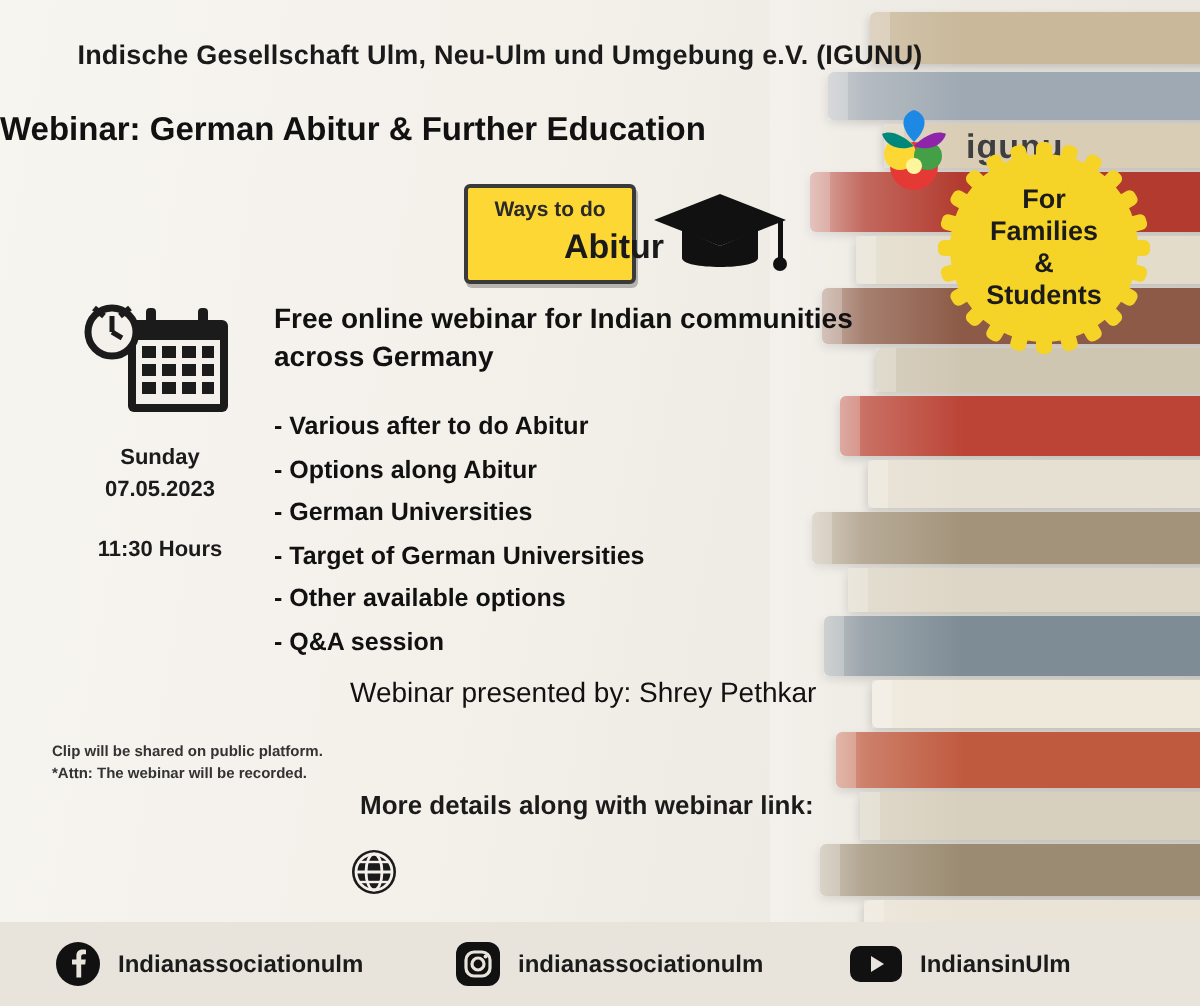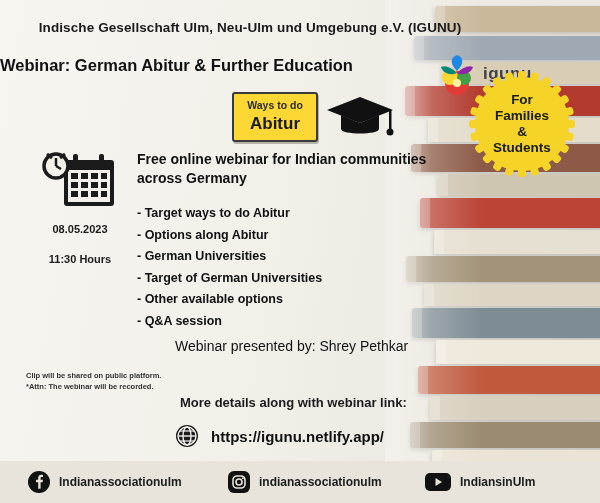--- a/index.html
+++ b/index.html
@@ -119,20 +119,21 @@
     color: #2a2a2a;
   }
   .abitur-big {
     position: absolute;
     top: 20px;
     width: 100%;
     text-align: center;
     font-size: 17px;
     font-weight: bold;
     color: #1a1a1a;
+    margin-left: 32px;
   }
 
   
   .cap {
     position: absolute;
     top: 93px;
     left: 325px;
     width: 70px;
     height: 48px;
   }
@@ -380,53 +381,53 @@
         <rect x="31" y="4" width="5" height="10" rx="2" fill="#1b1b1b"></rect>
         <rect x="57" y="4" width="5" height="10" rx="2" fill="#1b1b1b"></rect>
         <circle cx="14" cy="16" r="13" fill="#f4f1ec"></circle>
         <circle cx="14" cy="16" r="12" fill="none" stroke="#1b1b1b" stroke-width="3.5"></circle>
         <line x1="14" y1="16" x2="14" y2="8" stroke="#1b1b1b" stroke-width="2.5"></line>
         <line x1="14" y1="16" x2="19" y2="19" stroke="#1b1b1b" stroke-width="2.5"></line>
         <line x1="5" y1="4" x2="10" y2="8" stroke="#1b1b1b" stroke-width="3"></line>
         <line x1="23" y1="4" x2="18" y2="8" stroke="#1b1b1b" stroke-width="3"></line>
       </svg>
     </div>
-    <div class="date-line">08.05.2023</div>
+    <div class="date-line">Sunday</div>
+    <div class="date-line">07.05.2023</div>
     <div class="time-line">11:30 Hours</div>
   </div>
 
   <div class="attn">
     <div>Clip will be shared on public platform.</div>
     <div>*Attn: The webinar will be recorded.</div>
   </div>
 
   <div class="lead">Free online webinar for Indian communities across Germany</div>
 
   <div class="bullets">
-    <div>- Target ways to do Abitur</div>
+    <div>- Various after to do Abitur</div>
     <div>- Options along Abitur</div>
     <div>- German Universities</div>
     <div>- Target of German Universities</div>
     <div>- Other available options</div>
     <div>- Q&amp;A session</div>
   </div>
 
   <div class="presenter">Webinar presented by: Shrey Pethkar</div>
   <div class="more-details">More details along with webinar link:</div>
 
   <div class="link-row">
     <svg class="globe-icon" viewBox="0 0 24 24">
       <circle cx="12" cy="12" r="11" fill="#1b1b1b"></circle>
       <circle cx="12" cy="12" r="9" fill="none" stroke="#f4f1ec" stroke-width="1.4"></circle>
       <ellipse cx="12" cy="12" rx="4" ry="9" fill="none" stroke="#f4f1ec" stroke-width="1.4"></ellipse>
       <line x1="3" y1="12" x2="21" y2="12" stroke="#f4f1ec" stroke-width="1.4"></line>
       <line x1="4.5" y1="7" x2="19.5" y2="7" stroke="#f4f1ec" stroke-width="1.2"></line>
       <line x1="4.5" y1="17" x2="19.5" y2="17" stroke="#f4f1ec" stroke-width="1.2"></line>
     </svg>
-    <span class="link-text">https://igunu.netlify.app/</span>
   </div>
 
   <div class="footer">
     <div class="social fb">
       <svg class="sicon" viewBox="0 0 22 22">
         <circle cx="11" cy="11" r="11" fill="#111"></circle>
         <path d="M12.6 11.3h2l.3-2.5h-2.3V7.3c0-.7.2-1.2 1.2-1.2h1.2V3.9c-.2 0-.9-.1-1.8-.1-1.8 0-3 1.1-3 3.1v1.9H8v2.5h2.2v6.4h2.4z" fill="#e8e4dc"></path>
       </svg>
       <span>Indianassociationulm</span>
     </div>

